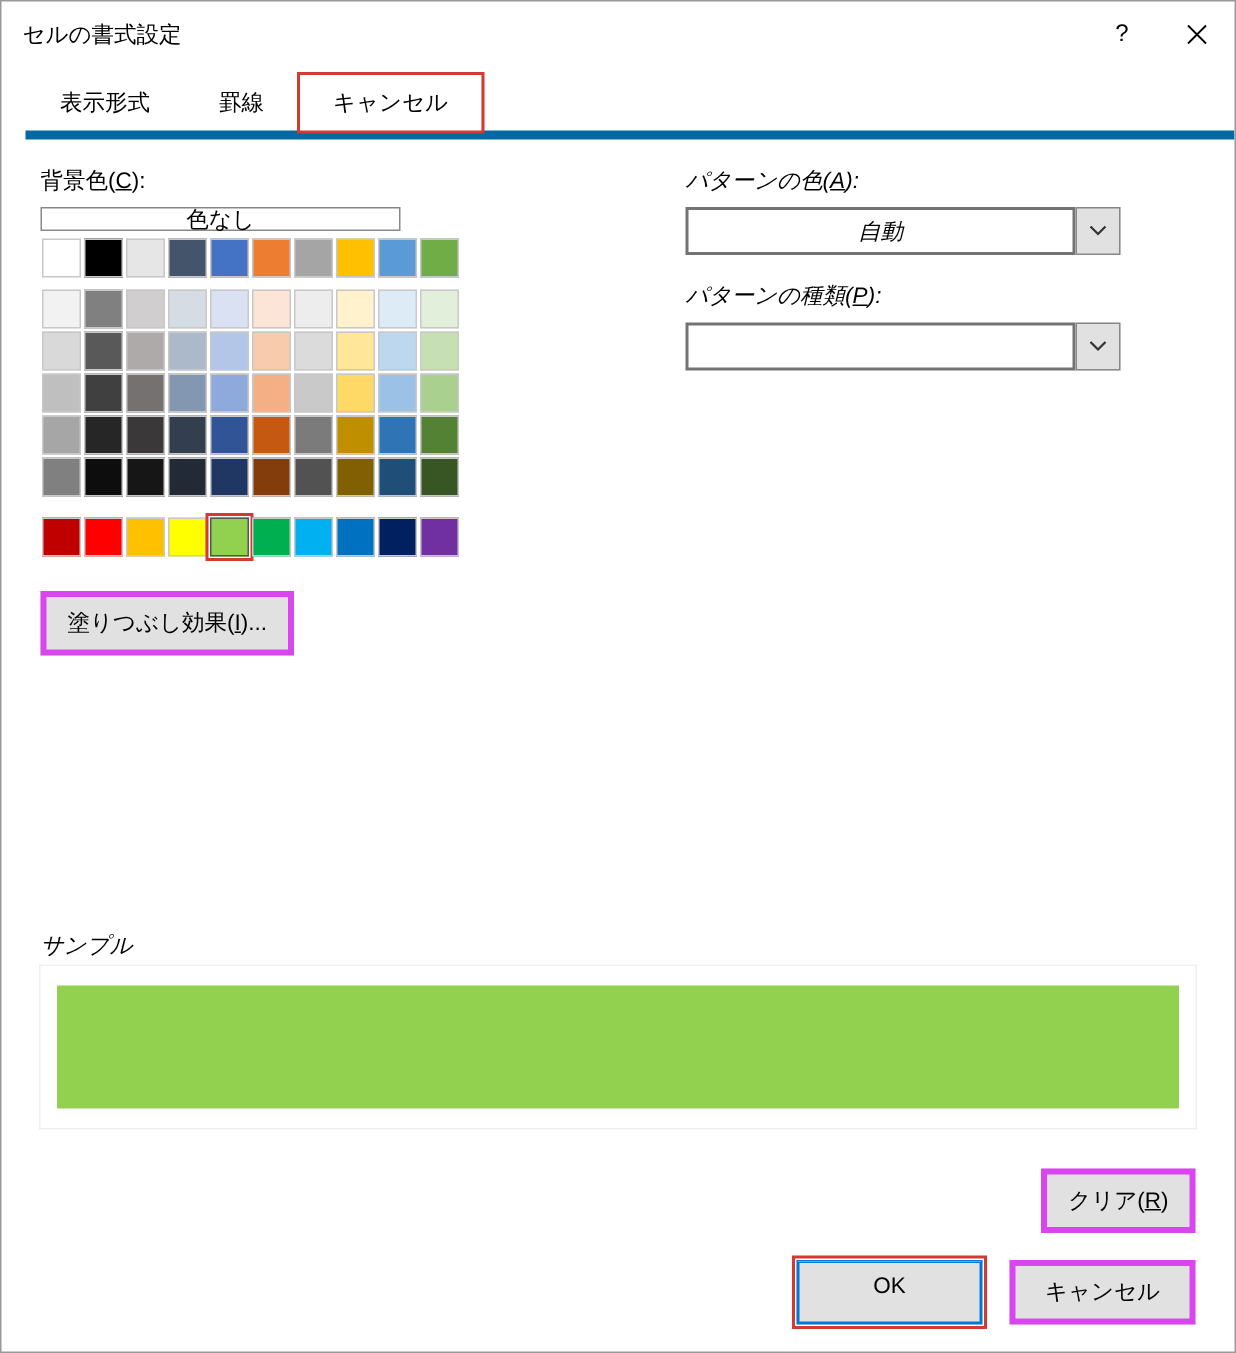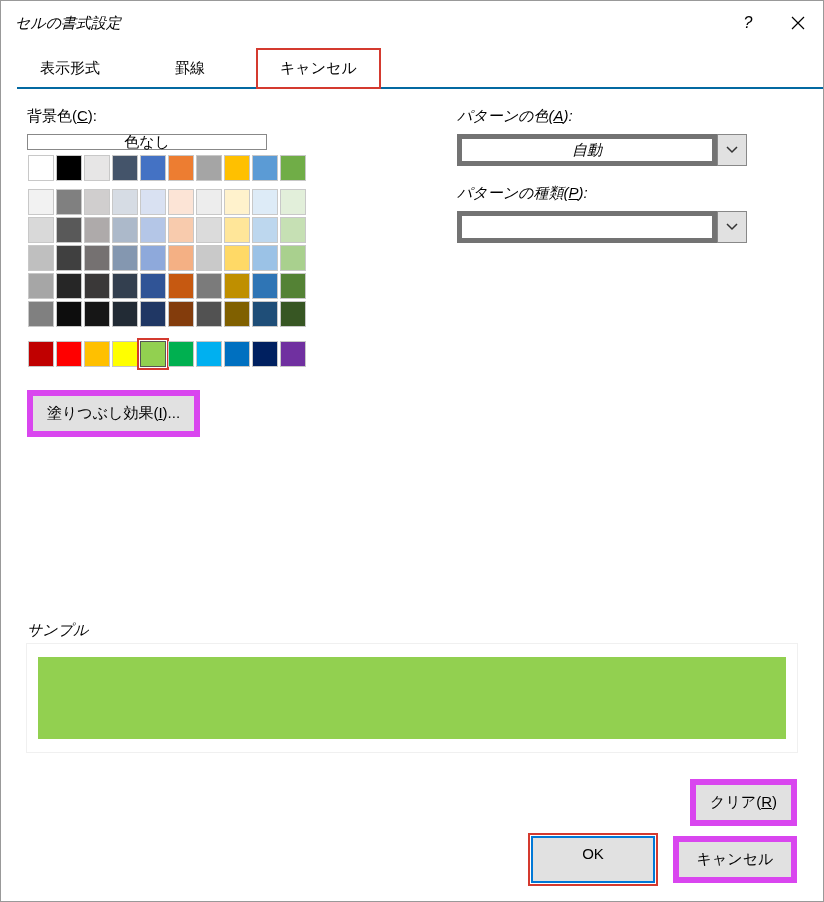--- a/index.html
+++ b/index.html
@@ -1,38 +1,38 @@
 <!DOCTYPE html>
 <html><head>
 <meta charset="utf-8">
 <style>
 * { box-sizing: border-box; margin: 0; padding: 0; font-family: "Yu Gothic UI", "Meiryo", sans-serif; }
 body { background: #fff; width: 824px; height: 902px; border: 1px solid #999; position: relative; }
-.titlebar { height: 44px; display: flex; align-items: center; padding-left: 14px; font-style: italic; }
+.titlebar { height: 44px; display: flex; align-items: center; padding-left: 14px; }
 .titlebar .title { font-size: 15px; }
 .titlebar .spacer { flex: 1; }
 .titlebar .tb-btn { width: 50px; height: 44px; display: flex; align-items: center; justify-content: center; font-size: 16px; }
-.tabs { display: flex; margin-left: 16px; margin-top: 4px; border-bottom: 2px solid #0369a1; gap: 29px; }
+.tabs { display: flex; margin-left: 16px; margin-top: 4px; border-bottom: 6px solid #0369a1; }
 .tab { padding: 9px 22px; font-size: 15px; border: 1px solid transparent; border-bottom: none; cursor: pointer; position: relative; }
 .tab.active { border: 1px solid #ccc; border-bottom: 1px solid #fff; background: #fff; margin-bottom: -1px; }
 .tab.highlight { outline: 2px solid #d43a2f; outline-offset: -1px; }
 .content { padding: 18px 26px 0 26px; display: flex; gap: 70px; }
 .left-col { width: 360px; }
 .right-col { flex:1;font-style:italic; }
 .label { font-size: 15px; margin-bottom: 8px; }
 .no-color { width: 240px; height: 16px; border: 1px solid #888; display:flex; align-items:center; justify-content:center; font-size:15px; margin-bottom: 4px; cursor:pointer; }
 .swatch-row { display:flex; }
 .swatch { width: 26px; height: 26px; margin: 1px; border:1px solid #c8c8c8; cursor:pointer; }
 .swatch.selected { outline: 2px solid #d43a2f; outline-offset: 1px; border:1px solid #555; }
 .palette-gap { height: 6px; }
 .std-row { margin-top: 12px; }
 .btn-row { display:flex; gap: 18px; margin-top: 22px; }
-.btn { padding: 8px 14px; font-size: 15px; border: 6px solid #d946ef; background: #e1e1e1; cursor:pointer; }
+.btn { padding: 8px 14px; font-size: 15px; border: 4px solid #d946ef; background: #e1e1e1; cursor:pointer; }
 .dropdown { display:flex; width: 290px; height: 32px; margin-top: 4px; margin-bottom: 18px; }
-.dropdown .dd-text { flex:1; border:5px solid #737373; display:flex; align-items:center; justify-content:center; font-size:15px; }
+.dropdown .dd-text { flex:1; border:2px solid #737373; display:flex; align-items:center; justify-content:center; font-size:15px; }
 .dropdown .dd-arrow { width: 30px; border:1px solid #888; background:#e1e1e1; display:flex; align-items:center; justify-content:center; }
 .sample-box { position:absolute; left: 26px; right: 26px; top: 620px; font-style: italic; }
 .sample-label { font-size: 15px; margin-bottom: 4px; }
 .sample-inner { border:1px solid #fff; outline:1px solid #f0f0f0; padding: 12px 10px; }
 .sample-fill { height: 82px; }
 .clear-btn { position:absolute; right: 26px; top: 778px; }
 .footer { position:absolute; bottom: 18px; right: 26px; display:flex; gap: 18px; }
 .footer .btn { width: 124px; text-align:center; }
 .footer .btn.ok { outline: 2px solid #d43a2f; outline-offset: 1px; border: 1px solid #0078d7; box-shadow: inset 0 0 0 1px #0078d7; }
 u { text-decoration: underline; }

